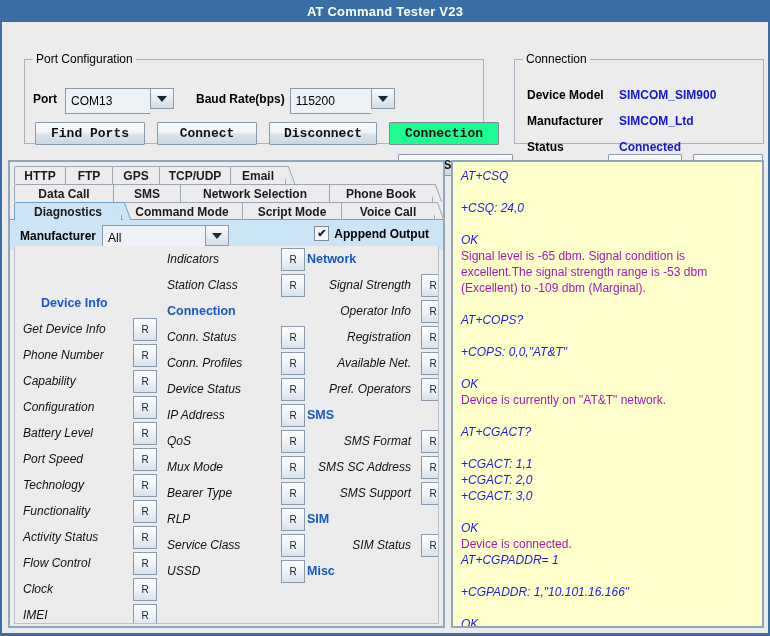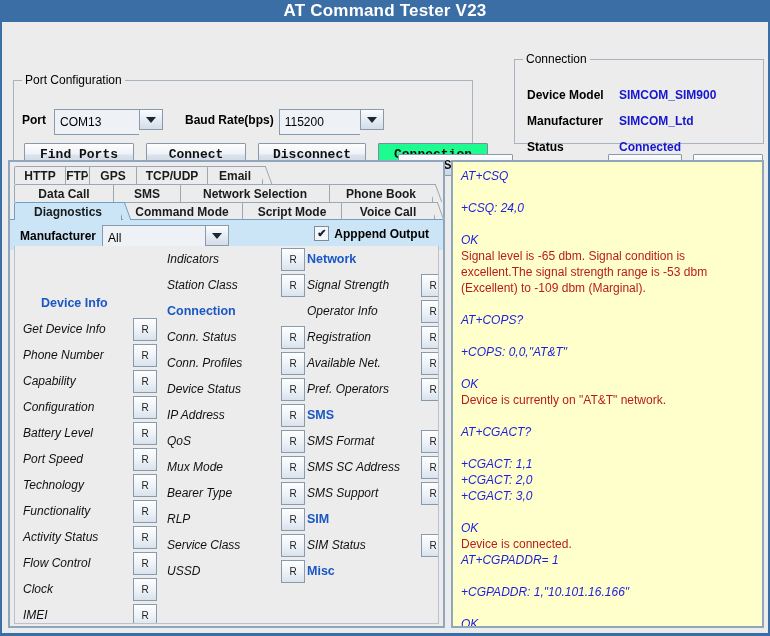--- a/index.html
+++ b/index.html
@@ -11,34 +11,34 @@
     font-size:12px;color:#000;
     -webkit-font-smoothing:none;
   }
   #app{position:relative;width:770px;height:636px;box-sizing:border-box;
        border-left:2px solid #3a6ea5;border-right:2px solid #3a6ea5;
        border-bottom:3px solid #3a6ea5;background:#ececec;}
 
   
   .titlebar{height:22px;background:#3a6ea5;color:#ffffff;
             display:flex;align-items:center;justify-content:center;
-            font-weight:bold;font-size:17px;letter-spacing:.2px;}
+            font-weight:bold;font-size:13px;letter-spacing:.2px;}
 
   
   .top{position:relative;height:146px;background:#ececec;}
 
   fieldset.grp{
     position:absolute;margin:0;padding:0;
     border:1px solid #a9b3c0;background:transparent;
   }
   fieldset.grp > legend{
     margin-left:8px;padding:0 3px;font-size:12px;color:#000;background:#ececec;
   }
 
-  #portgrp{left:11px;top:30px;width:458px;height:90px;margin-top:21px;}
+  #portgrp{left:22px;top:30px;width:458px;height:90px;}
   #conngrp{left:512px;top:30px;width:248px;height:90px;}
 
   .row-ports{position:absolute;left:8px;top:22px;display:flex;align-items:center;}
   .lbl{font-weight:bold;font-size:12px;color:#000;}
 
   
   .combo{display:inline-flex;height:21px;align-items:stretch;}
   .combo .field{
     min-width:70px;background:#eef1f5;border:1px solid #8a9aad;border-right:none;
     display:flex;align-items:center;padding:12px 5px;font-size:12px;color:#000;
@@ -109,21 +109,21 @@
   .chkwrap{position:absolute;right:14px;top:6px;display:flex;align-items:center;gap:5px;}
   .chk{width:13px;height:13px;border:1px solid #7d8a99;background:#f3f6fa;
        display:flex;align-items:center;justify-content:center;}
   .chk span{font-size:11px;line-height:11px;color:#12232f;font-weight:bold;}
 
   
   .cmdarea{position:absolute;left:4px;right:4px;top:84px;bottom:2px;
            background:#ececec;border:1px solid #b9c2cc;border-top:none;overflow:hidden;}
   .cmdinner{position:relative;width:100%;height:100%;}
   .col{position:absolute;top:0;width:138px;}
-  .c1{left:8px;margin-top:44px;} .c2{left:152px;} .c3{left:292px;}
+  .c1{left:8px;margin-top:44px;} .c2{left:152px;} .c3{left:292px;text-align:right;}
 
   .sect{font-weight:bold;color:#1a57c4;font-size:12.5px;height:26px;display:flex;align-items:center;}
   .sect.c1pad{padding-left:18px;}
   .item{height:26px;display:flex;align-items:center;justify-content:space-between;}
   .item .name{font-style:italic;font-size:12px;color:#111;white-space:nowrap;}
   .item .rbtn{
     width:22px;height:21px;flex:none;margin-left:6px;
     border:1px solid #8a9aad;
     background:linear-gradient(180deg,#fdfefe 0%,#eef3f8 50%,#d9e2ec 100%);
     font-size:10px;color:#222;display:flex;align-items:center;justify-content:center;
@@ -133,21 +133,21 @@
   .c1 .item .name{width:104px;}
   .c2 .item .name{width:100px;}
   .c3 .item .name{width:104px;}
 
   
   .logpane{position:absolute;left:449px;top:0;right:4px;bottom:2px;
            background:#ffffcc;border:2px solid #8fa6bd;box-sizing:border-box;
            overflow:hidden;padding:6px 8px 0 8px;}
   .logline{font-size:12px;line-height:16px;white-space:pre-wrap;word-break:break-word;}
   .logline.at{color:#1d1de0;font-style:italic;}
-  .logline.txt{color:#b91c1c;}
+  .logline.txt{color:#a21caf;}
   .logline.blank{height:16px;}
 </style>
 </head>
 <body>
 
 <div id="app">
 
   <div class="titlebar">
     <span>AT Command Tester V23</span>
   </div>
@@ -209,21 +209,21 @@
     <div class="btn" id="savelog">Save Log</div>
   </div>
 
   <div class="main">
 
     <div class="leftpane">
 
       <div class="tabstrip">
         <div class="tabrow" id="tabrow1">
             <div class="tab" style="width: 52px;">HTTP</div>
-            <div class="tab" style="width: 25px;">FTP</div>
+            <div class="tab" style="width: 48px;">FTP</div>
             <div class="tab" style="width: 48px;">GPS</div>
             <div class="tab" style="width: 72px;">TCP/UDP</div>
             <div class="tab" style="width: 56px;">Email</div>
           </div>
         <div class="tabrow" id="tabrow2">
             <div class="tab" style="width: 100px;">Data Call</div>
             <div class="tab" style="width: 68px;">SMS</div>
             <div class="tab" style="width: 150px;">Network Selection</div>
             <div class="tab" style="width: 104px;">Phone Book</div>
           </div>

